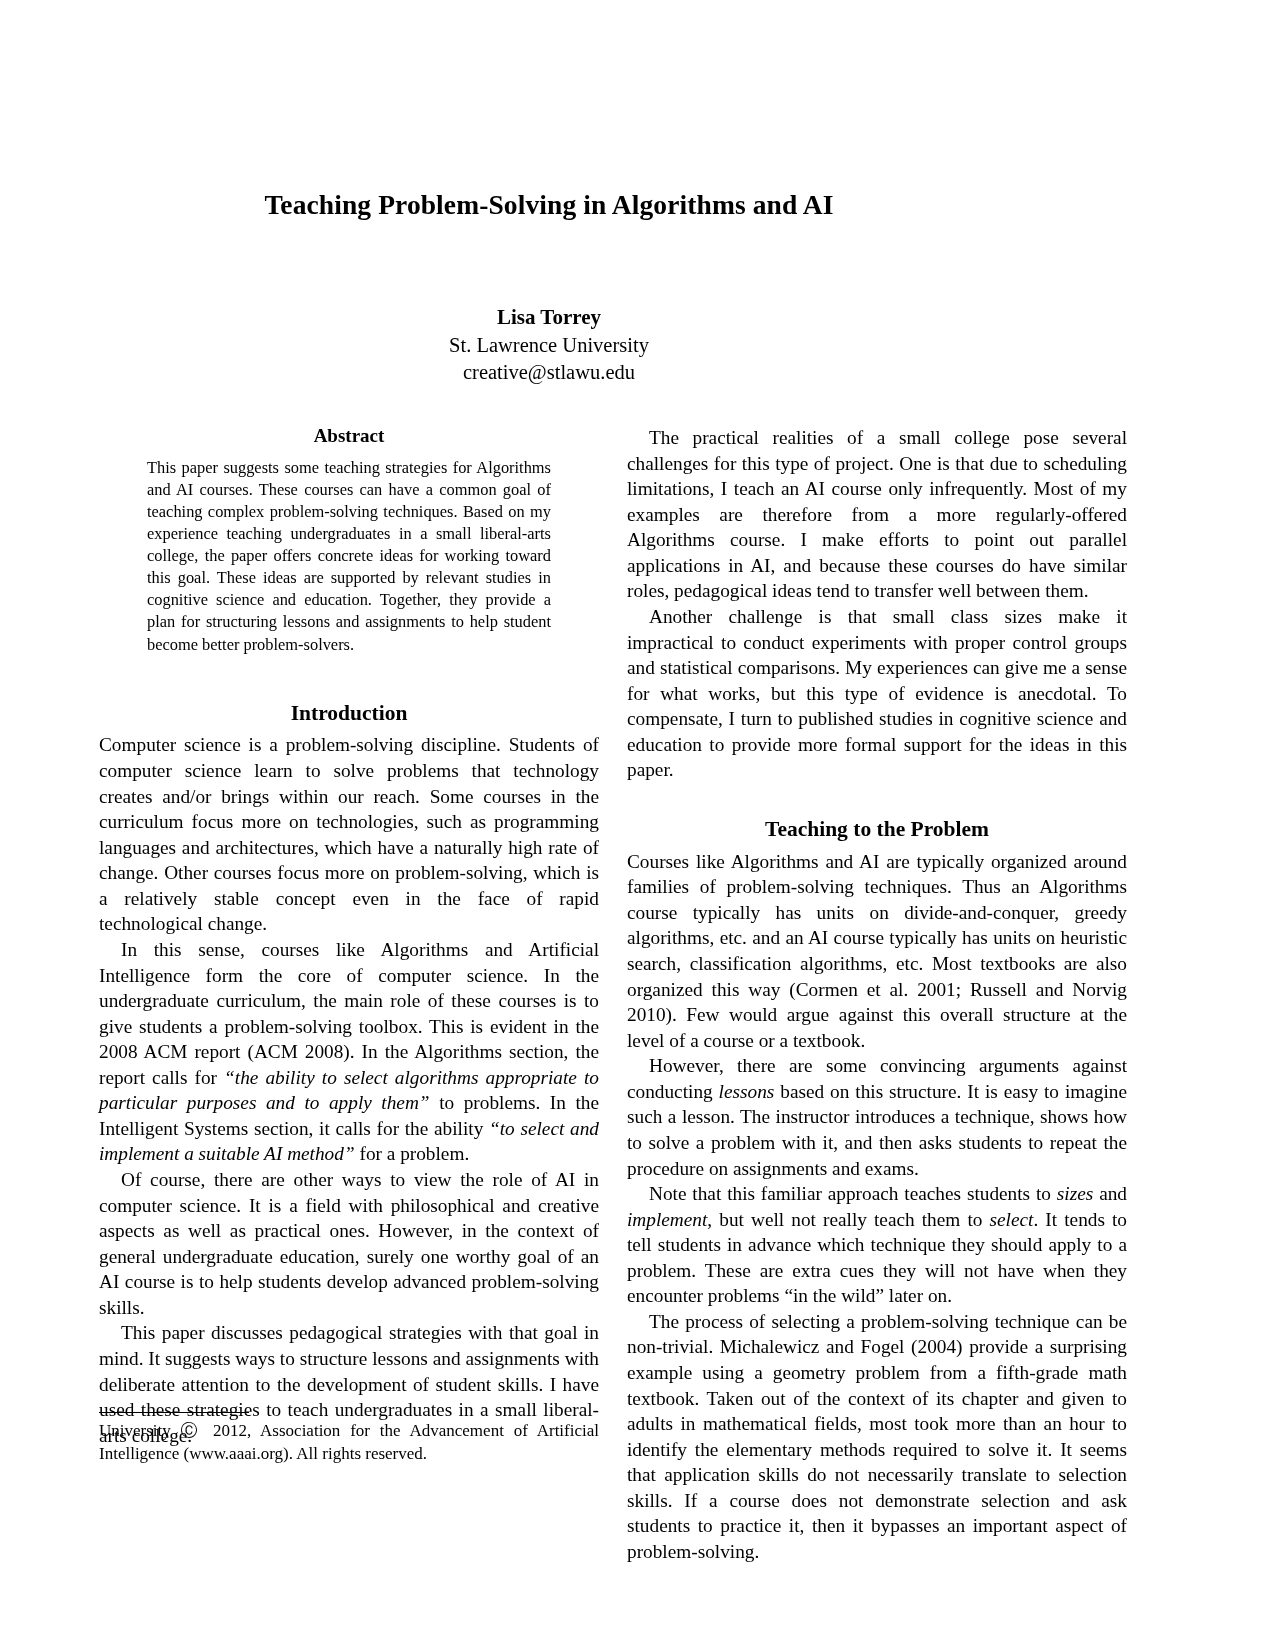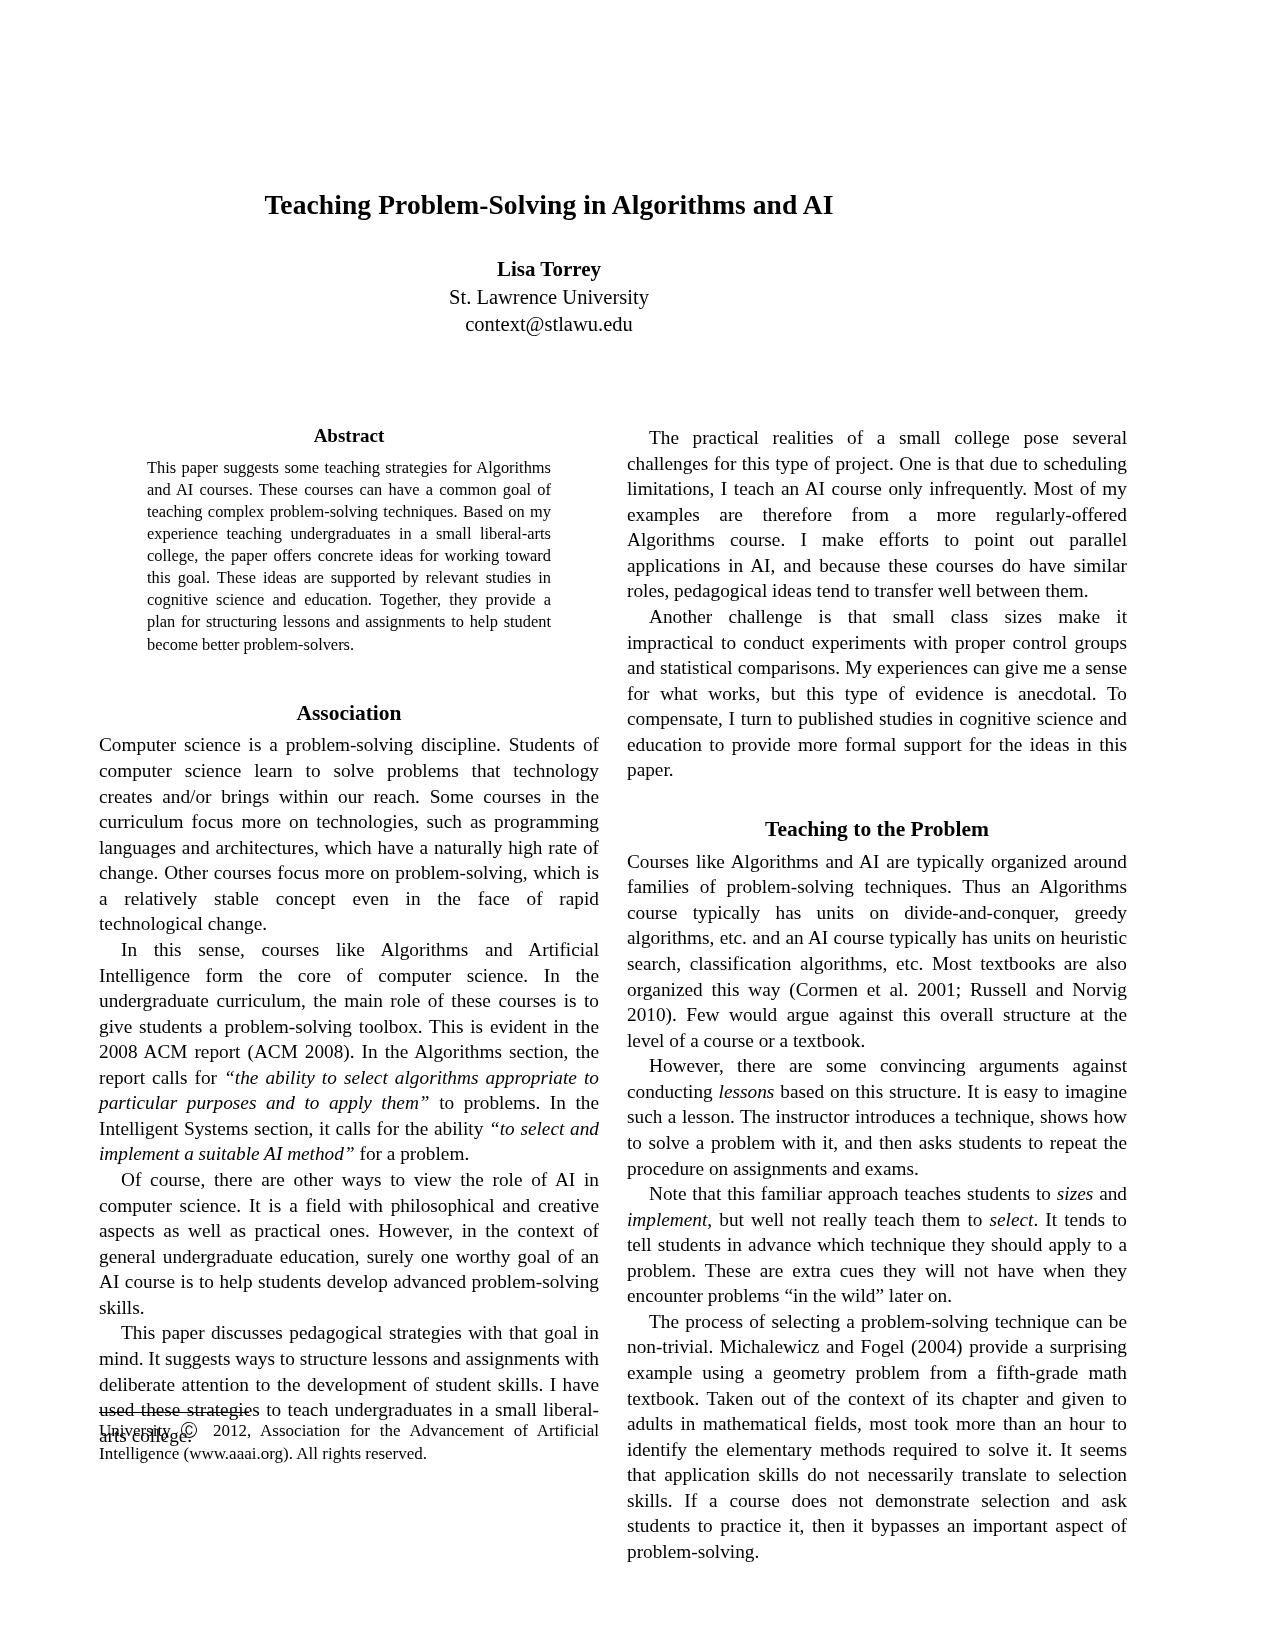--- a/index.html
+++ b/index.html
@@ -27,21 +27,21 @@
     width: 1098px;
     text-align: center;
   }
   .paper-title {
     font-size: 27.5px;
     font-weight: bold;
     letter-spacing: 0.1px;
     line-height: 1.25;
   }
   .author-name {
-    margin-top: 34px;
+    margin-top: 82px;
     font-size: 21px;
     font-weight: bold;
     line-height: 1.3;
   }
   .author-affil {
     font-size: 20.5px;
     line-height: 1.32;
   }
   .author-email {
     font-size: 20.5px;
@@ -120,33 +120,33 @@
 </style>
 </head>
 <body>
 
 <div class="page">
 
   <div class="titleblock">
     <div class="paper-title">Teaching Problem-Solving in Algorithms and AI</div>
     <div class="author-name">Lisa Torrey</div>
     <div class="author-affil">St. Lawrence University</div>
-    <div class="author-email">context@stlawu.edu</div>
+    <div class="author-email">creative@stlawu.edu</div>
   </div>
 
   <div class="columns">
 
     <div class="col col-left">
 
       <div class="abstract-wrap">
         <div class="abstract-head">Abstract</div>
         <div class="abstract-body">This paper suggests some teaching strategies for Algorithms and AI courses. These courses can have a common goal of teaching complex problem-solving techniques. Based on my experience teaching undergraduates in a small liberal-arts college, the paper offers concrete ideas for working toward this goal. These ideas are supported by relevant studies in cognitive science and education. Together, they provide a plan for structuring lessons and assignments to help student become better problem-solvers.</div>
       </div>
 
-      <div class="body-head first">Association</div>
+      <div class="body-head first">Introduction</div>
 
       <p class="para noindent">Computer science is a problem-solving discipline. Students of computer science learn to solve problems that technology creates and/or brings within our reach. Some courses in the curriculum focus more on technologies, such as programming languages and architectures, which have a naturally high rate of change. Other courses focus more on problem-solving, which is a relatively stable concept even in the face of rapid technological change.</p>
 
       <p class="para"><span>In this sense, courses like Algorithms and Artificial Intelligence form the core of computer science. In the undergraduate curriculum, the main role of these courses is to give students a problem-solving toolbox. This is evident in the 2008 ACM report (ACM 2008). In the Algorithms section, the report calls for</span> <i>“the ability to select algorithms appropriate to particular purposes and to apply them”</i><span> to problems. In the Intelligent Systems section, it calls for the ability </span><i>“to select and implement a suitable AI method”</i><span> for a problem.</span></p>
 
       <p class="para">Of course, there are other ways to view the role of AI in computer science. It is a field with philosophical and creative aspects as well as practical ones. However, in the context of general undergraduate education, surely one worthy goal of an AI course is to help students develop advanced problem-solving skills.</p>
 
       <p class="para">This paper discusses pedagogical strategies with that goal in mind. It suggests ways to structure lessons and assignments with deliberate attention to the development of student skills. I have used these strategies to teach undergraduates in a small liberal-arts college.</p>
 
     </div>

